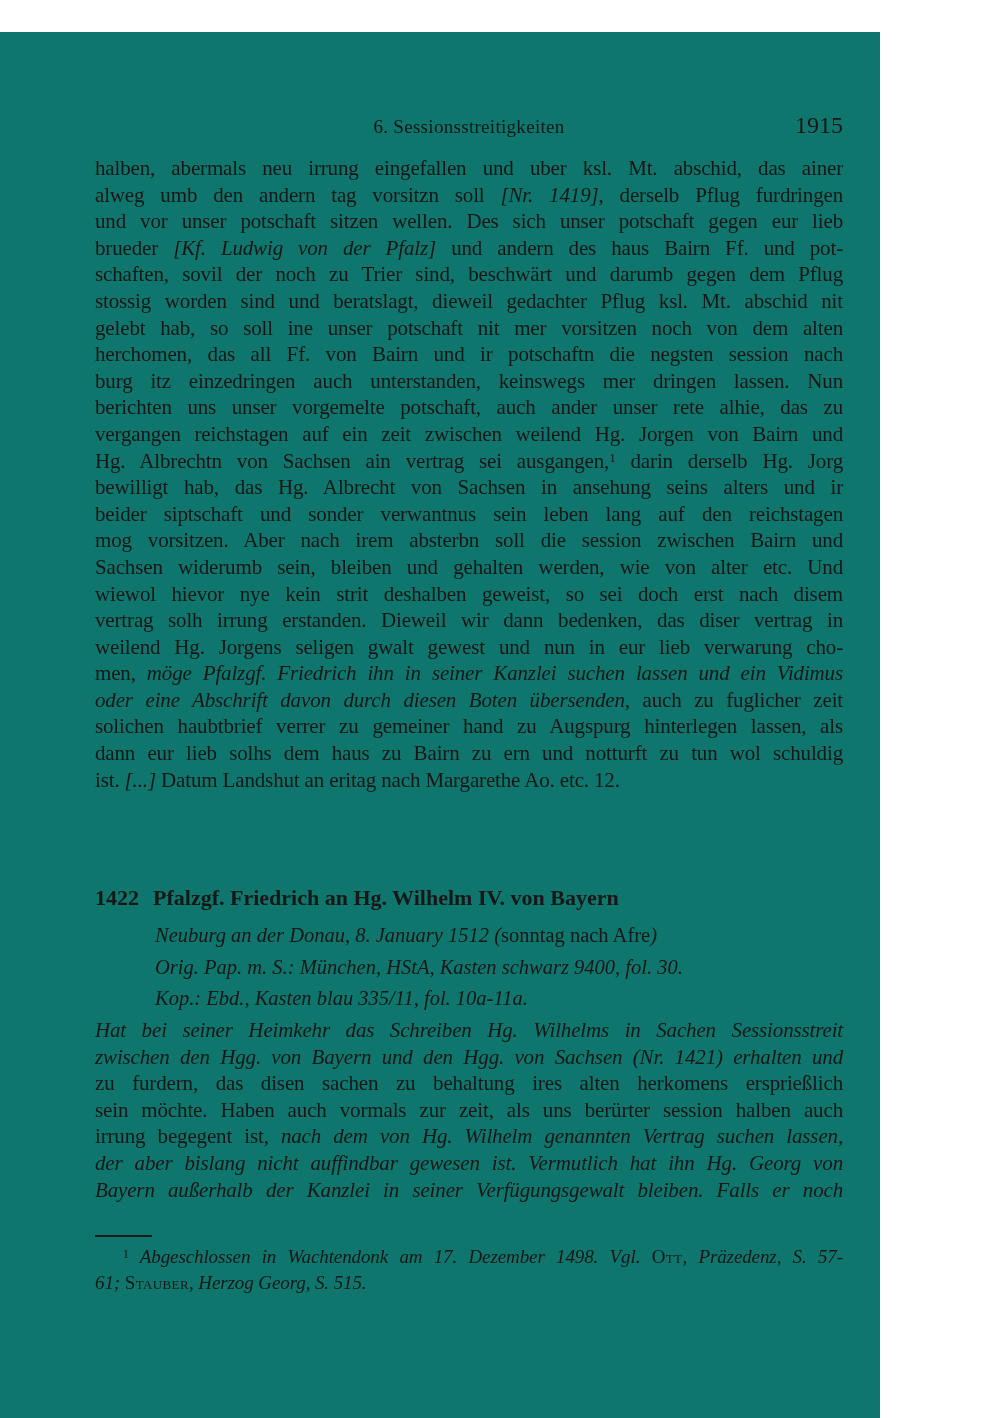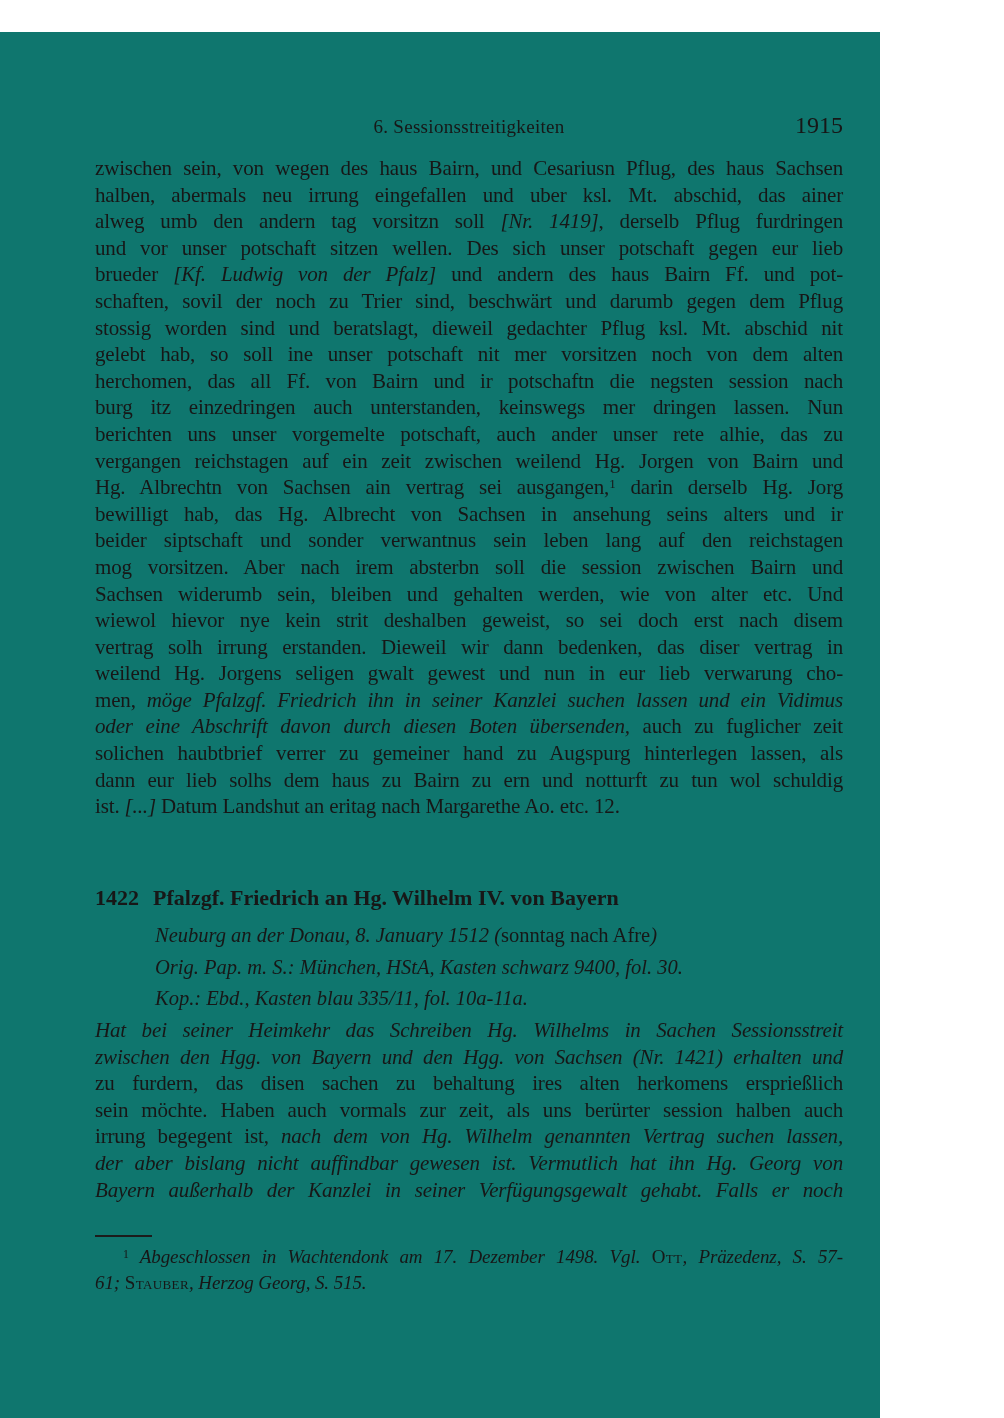--- a/index.html
+++ b/index.html
@@ -62,21 +62,20 @@
 <body>
 
 <div class="page">
 
   <div class="running-header">
     <div class="rh-title">6. Sessionsstreitigkeiten</div>
     <div class="rh-pagenum">1915</div>
   </div>
 
   <div class="para para-letter">
-      <div class="line justify"><span>zwischen sein, von wegen des haus Bairn, und Cesariusn Pflug, des haus Sachsen</span></div>
       <div class="line justify"><span>halben, abermals neu irrung eingefallen und uber ksl. Mt. abschid, das ainer</span></div>
       <div class="line justify"><span>alweg umb den andern tag vorsitzn soll </span><span class="it">[Nr. 1419]</span><span>, derselb Pflug furdringen</span></div>
       <div class="line justify"><span>und vor unser potschaft sitzen wellen. Des sich unser potschaft gegen eur lieb</span></div>
       <div class="line justify"><span>brueder </span><span class="it">[Kf. Ludwig von der Pfalz]</span><span> und andern des haus Bairn Ff. und pot-</span></div>
       <div class="line justify"><span>schaften, sovil der noch zu Trier sind, beschwärt und darumb gegen dem Pflug</span></div>
       <div class="line justify"><span>stossig worden sind und beratslagt, dieweil gedachter Pflug ksl. Mt. abschid nit</span></div>
       <div class="line justify"><span>gelebt hab, so soll ine unser potschaft nit mer vorsitzen noch von dem alten</span></div>
       <div class="line justify"><span>herchomen, das all Ff. von Bairn und ir potschaftn die negsten session nach</span></div>
       <div class="line justify"><span>burg itz einzedringen auch unterstanden, keinswegs mer dringen lassen. Nun</span></div>
       <div class="line justify"><span>berichten uns unser vorgemelte potschaft, auch ander unser rete alhie, das zu</span></div>
@@ -107,21 +106,21 @@
       <div class="line"><span class="it">Kop.: Ebd., Kasten blau 335/11, fol. 10a-11a.</span></div>
     </div>
 
   <div class="para entry-body">
       <div class="line justify"><span class="it">Hat bei seiner Heimkehr das Schreiben Hg. Wilhelms in Sachen Sessionsstreit</span></div>
       <div class="line justify"><span class="it">zwischen den Hgg. von Bayern und den Hgg. von Sachsen (Nr. 1421) erhalten und</span></div>
       <div class="line justify"><span>zu furdern, das disen sachen zu behaltung ires alten herkomens ersprießlich</span></div>
       <div class="line justify"><span>sein möchte. Haben auch vormals zur zeit, als uns berürter session halben auch</span></div>
       <div class="line justify"><span>irrung begegent ist, </span><span class="it">nach dem von Hg. Wilhelm genannten Vertrag suchen lassen,</span></div>
       <div class="line justify"><span class="it">der aber bislang nicht auffindbar gewesen ist. Vermutlich hat ihn Hg. Georg von</span></div>
-      <div class="line justify"><span class="it">Bayern außerhalb der Kanzlei in seiner Verfügungsgewalt gehabt. Falls er noch</span></div>
+      <div class="line justify"><span class="it">Bayern außerhalb der Kanzlei in seiner Verfügungsgewalt bleiben. Falls er noch</span></div>
     </div>
 
   <div class="footnote-rule"></div>
 
   <div class="footnote">
       <div class="line justify fl-indent"><sup>1</sup><span class="it"> Abgeschlossen in Wachtendonk am 17. Dezember 1498. Vgl. </span><span class="sc">Ott</span><span class="it">, Präzedenz, S. 57-</span></div>
       <div class="line justify last"><span class="it">61; </span><span class="sc">Stauber</span><span class="it">, Herzog Georg, S. 515.</span></div>
     </div>
 
 </div>

